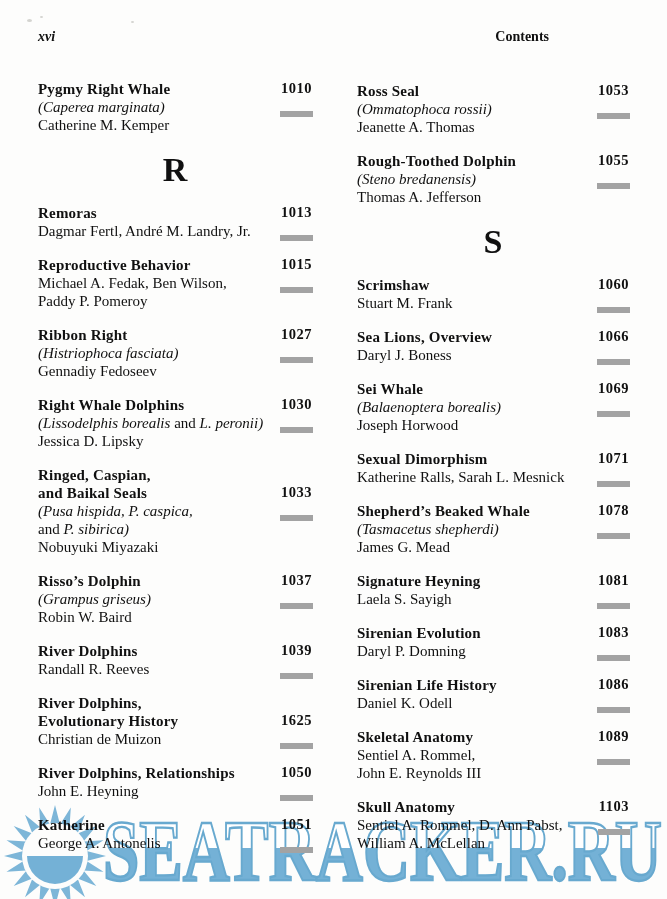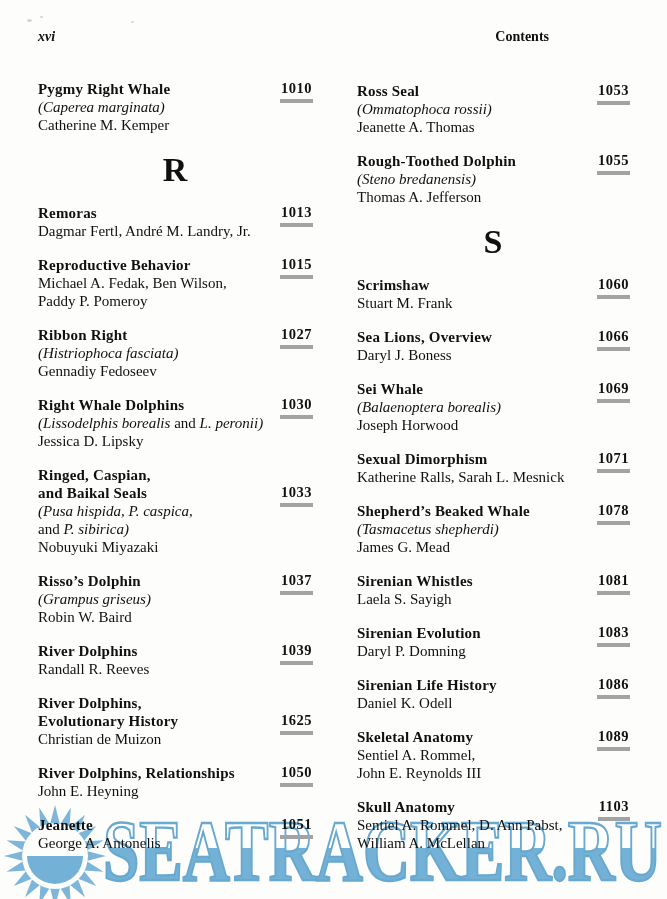--- a/index.html
+++ b/index.html
@@ -21,22 +21,22 @@
   .col-right{left:357px;top:82px;width:273px;}
   .entry{position:relative;margin-bottom:16px;}
   .line{white-space:nowrap;font-size:15px;line-height:18px;}
   .line.title{font-weight:bold;letter-spacing:.2px;}
   .line.sci{font-style:italic;}
   .line.sci .up{font-style:normal;}
   .line.author{font-weight:normal;}
   .page{
     position:absolute;right:0;
     font-size:14.5px;font-weight:bold;line-height:16px;letter-spacing:.5px;
-    padding:0 1px 3px 1px;
-    border-bottom:4px solid #a3a3a3;
+    padding:0 1px 15px 1px;
+    border-bottom:6px solid #a3a3a3;
   }
   .section-letter{
     text-align:center;font-size:34px;font-weight:bold;
     line-height:40px;margin:10px 0 14px 0;letter-spacing:1px;
   }
   
   .watermark{position:absolute;left:0;top:0;width:667px;height:899px;z-index:0;pointer-events:none;}
   .content{position:relative;z-index:1;}
 </style>
 </head>
@@ -145,21 +145,21 @@
       </div>
       <div class="entry">
         <div>
           <div class="line title">River Dolphins, Relationships</div>
           <div class="line author">John E. Heyning</div>
         </div>
         <span class="page" style="top: 0px;">1050</span>
       </div>
       <div class="entry">
         <div>
-          <div class="line title">Jeanette</div>
+          <div class="line title">Katherine</div>
           <div class="line author">George A. Antonelis</div>
         </div>
         <span class="page" style="top: 0px;">1051</span>
       </div>
     </div>
   <div class="col col-right" id="col-right">
       <div class="entry">
         <div>
           <div class="line title">Ross Seal</div>
           <div class="line sci">(Ommatophoca rossii)</div>
@@ -208,21 +208,21 @@
       <div class="entry">
         <div>
           <div class="line title">Shepherd’s Beaked Whale</div>
           <div class="line sci">(Tasmacetus shepherdi)</div>
           <div class="line author">James G. Mead</div>
         </div>
         <span class="page" style="top: 0px;">1078</span>
       </div>
       <div class="entry">
         <div>
-          <div class="line title">Sirenian Whistles</div>
+          <div class="line title">Signature Heyning</div>
           <div class="line author">Laela S. Sayigh</div>
         </div>
         <span class="page" style="top: 0px;">1081</span>
       </div>
       <div class="entry">
         <div>
           <div class="line title">Sirenian Evolution</div>
           <div class="line author">Daryl P. Domning</div>
         </div>
         <span class="page" style="top: 0px; font-family: Liberation Serif, serif;">1083</span>

